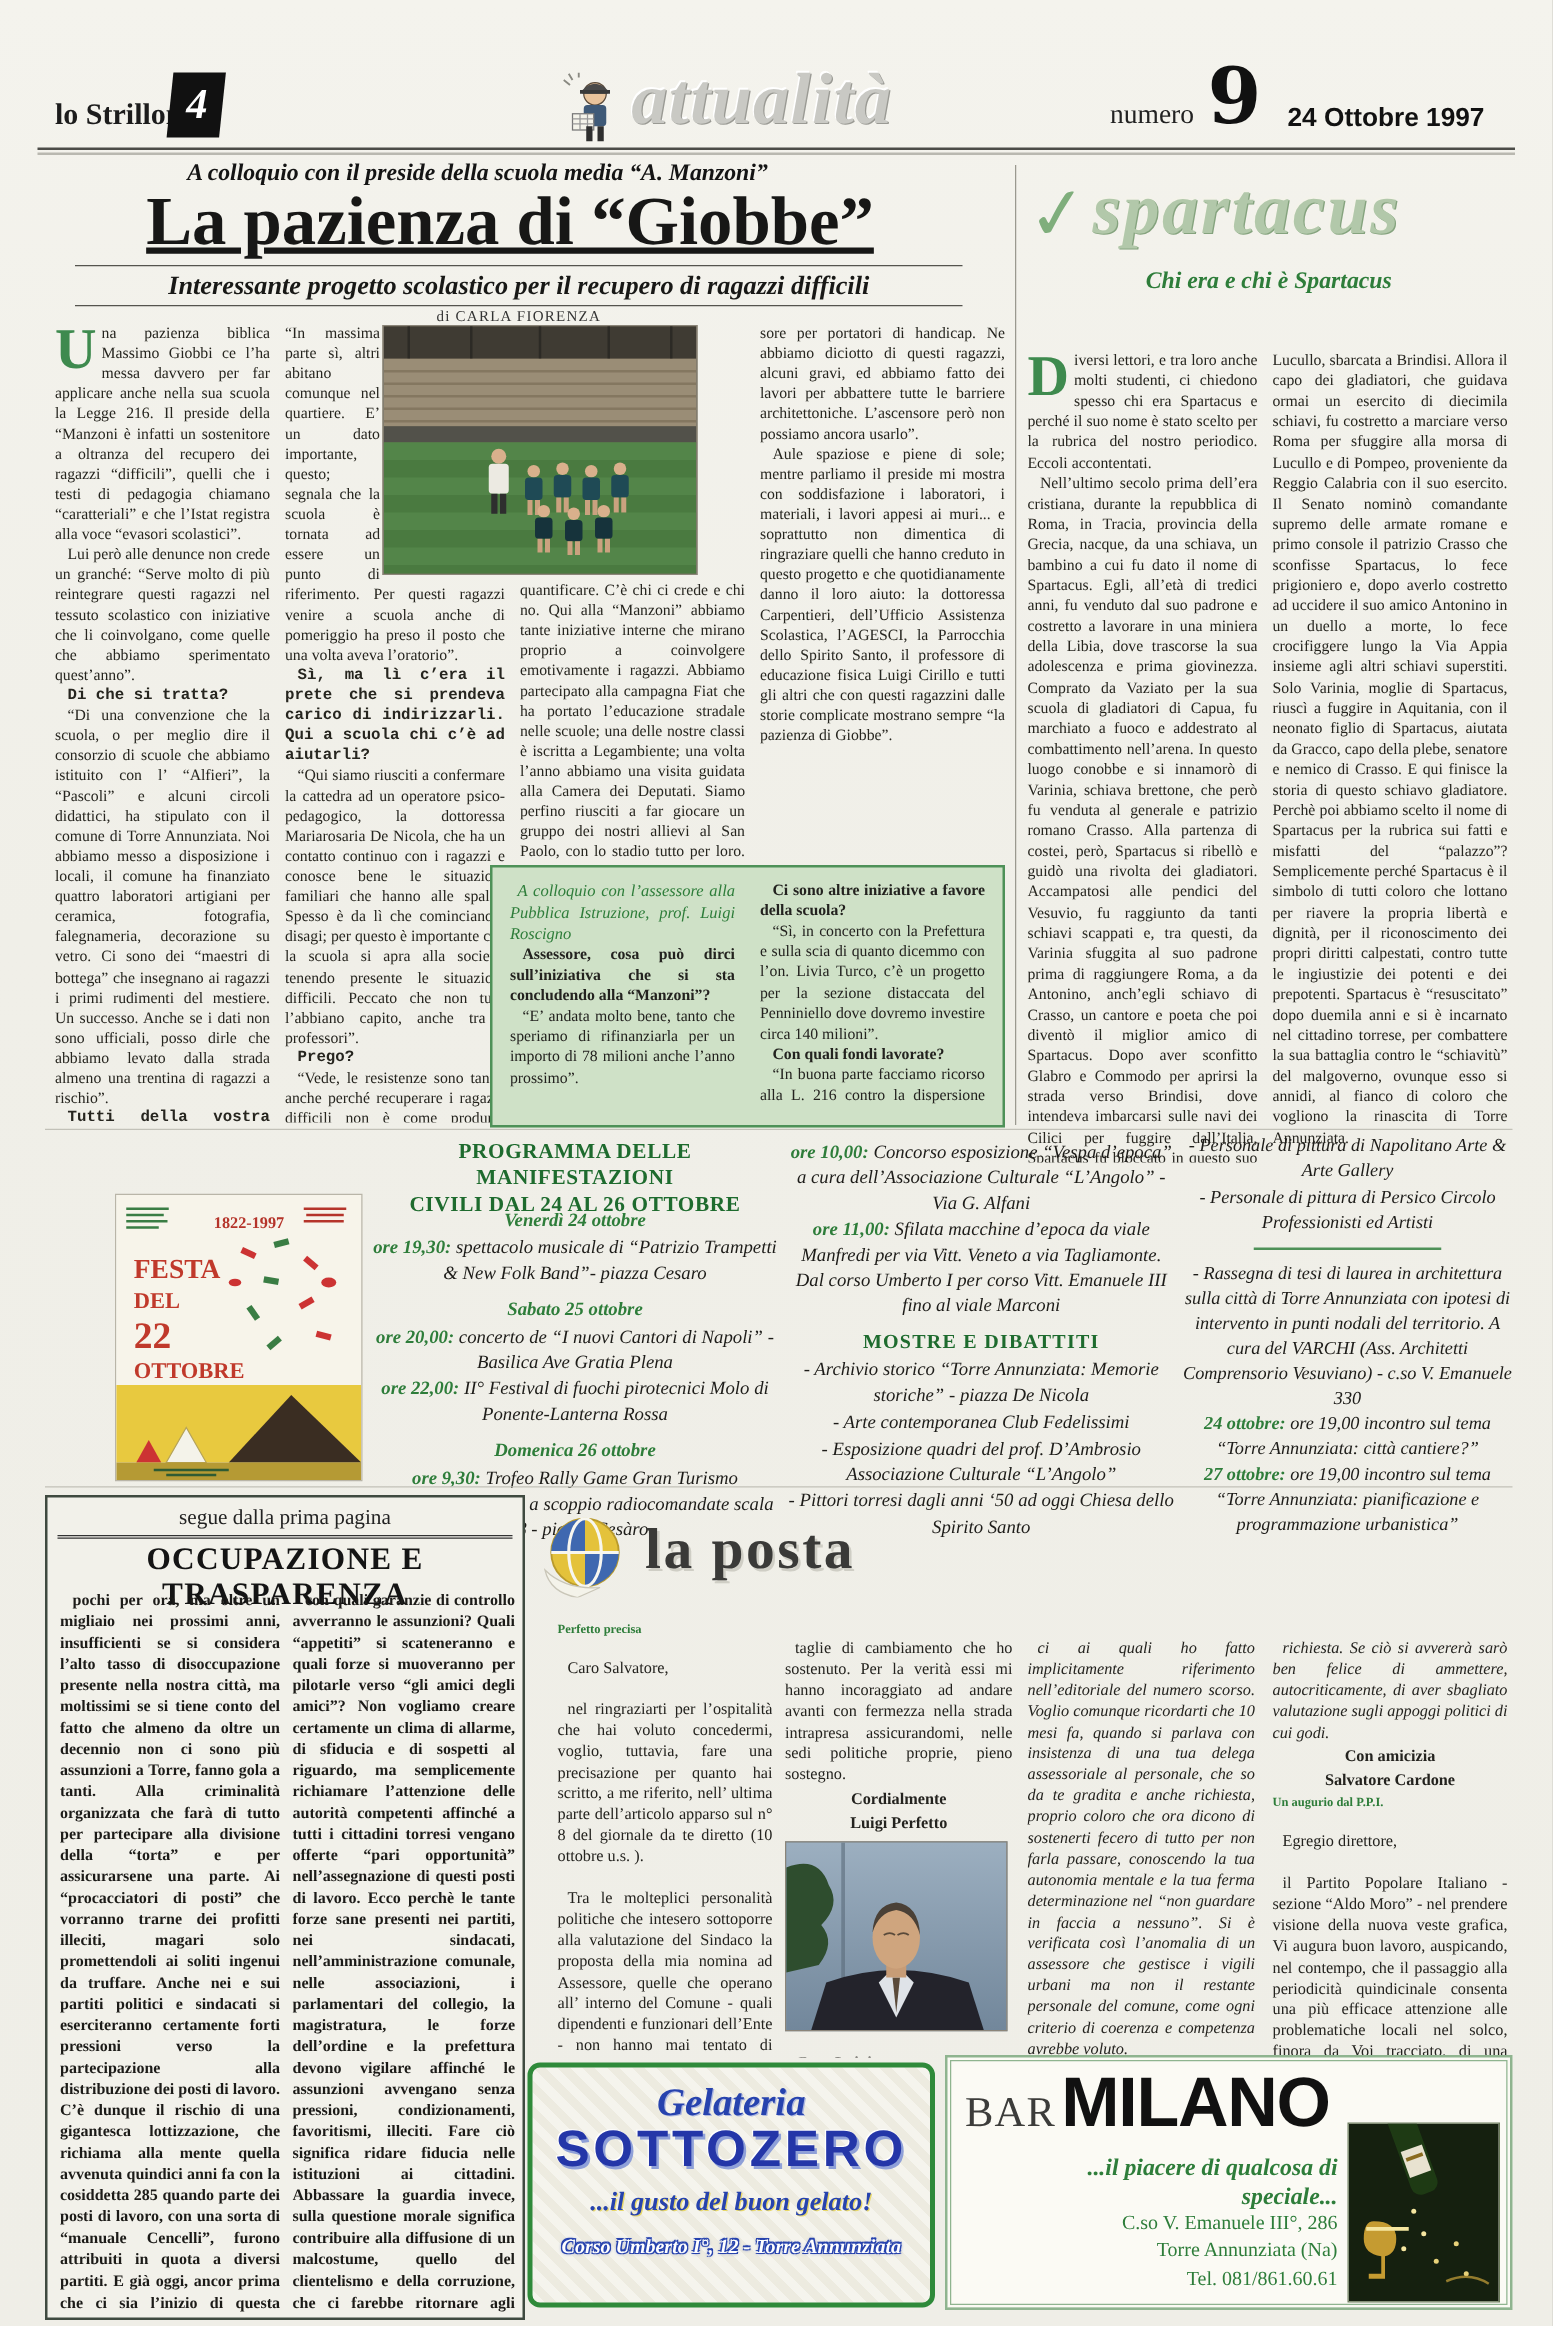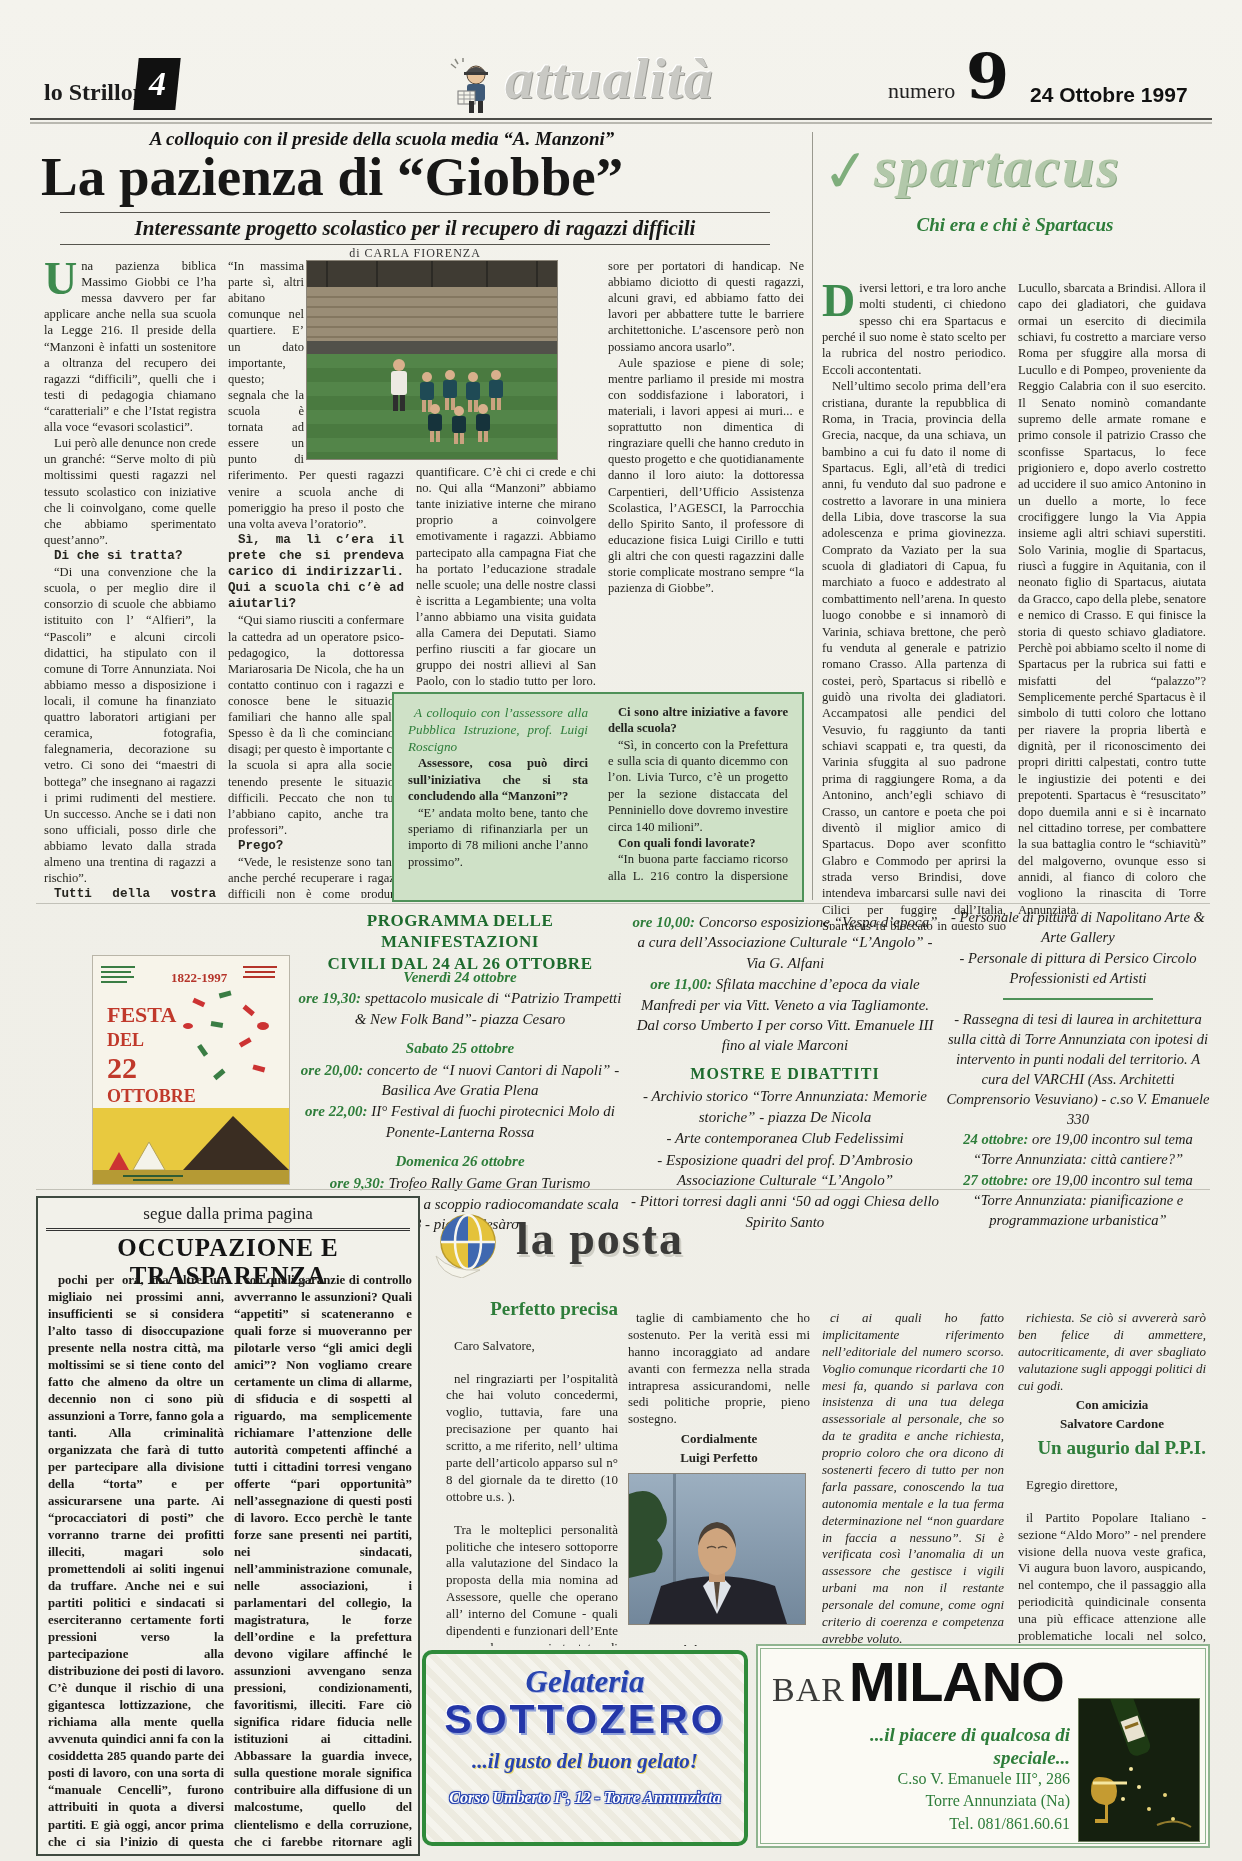--- a/index.html
+++ b/index.html
@@ -18,22 +18,22 @@
                  color:#c9c9c4;text-shadow:1px 1px 0 #9a9a94,-1px -1px 0 #fff;letter-spacing:1px;}
   .issue-label{position:absolute;left:888px;top:80px;font:22px/1 "Liberation Serif",serif;color:#222;}
   .issue-number{position:absolute;left:966px;top:46px;font:bold 62px/1 "DejaVu Serif",serif;color:#111;}
   .issue-date{position:absolute;left:1030px;top:84px;font:bold 21px/1 "Liberation Sans",sans-serif;color:#111;}
   .header-rule{position:absolute;left:30px;top:118px;width:1182px;height:2px;background:#4c4c48;
                box-shadow:0 4px 0 #b9b8b0;}
 
   
   .kicker{position:absolute;left:32px;top:128px;width:700px;text-align:center;
           font:italic bold 19px/1.2 "Liberation Serif",serif;color:#141414;}
-  .headline{position:absolute;left:41px;top:148px;width:770px;text-align:left;
-            font:bold 55px/1.05 "Liberation Serif",serif;color:#171716;}
+  .headline{position:absolute;left:23px;top:148px;width:770px;text-align:center;
+            font:bold 55px/1.05 "Liberation Serif",serif;color:#171716;text-decoration:underline;}
   .h-rule1{position:absolute;left:60px;top:212px;width:710px;height:1px;background:#55544e;}
   .subhead{position:absolute;left:60px;top:216px;width:710px;text-align:center;
            font:italic bold 21px/1.2 "Liberation Serif",serif;color:#181816;}
   .h-rule2{position:absolute;left:60px;top:244px;width:710px;height:1px;background:#55544e;}
   .byline{position:absolute;left:60px;top:247px;width:710px;text-align:center;
           font:12px/1 "Liberation Serif",serif;letter-spacing:1px;color:#333;}
 
   
   .news-col{position:absolute;top:258px;height:640px;overflow:hidden;text-align:justify;
             font:12.6px/1.28 "Liberation Serif",serif;color:#26251f;}
@@ -104,21 +104,21 @@
   .oc-1{left:10px;width:176px;}
   .oc-2{left:196px;width:178px;}
 
   
   .globe-icon{position:absolute;left:432px;top:1212px;}
   .posta-title{position:absolute;left:516px;top:1216px;font:bold 46px/1 "Liberation Serif",serif;
                color:#3a3a38;text-shadow:2px 3px 0 #cfcec5;letter-spacing:2px;}
   .posta-col{position:absolute;top:1294px;height:352px;overflow:hidden;text-align:justify;
              font:13px/1.3 "Liberation Serif",serif;color:#24231f;}
   .posta-col p{margin:16px 0 3px;text-indent:8px;}
-  .posta-col p.head{color:#2e7d3a;font-weight:bold;text-align:right;text-indent:0;font-size:19px;margin:3px 0 5px;}
+  .posta-col p.head{color:#2e7d3a;font-weight:bold;text-align:left;text-indent:0;font-size:10px;margin:3px 0 5px;}
   .posta-col p.it{font-style:italic;}
   .posta-col p.sig{font-weight:bold;text-align:center;text-indent:0;margin:2px 0;}
   .po-1{left:446px;width:172px;}
   .po-2{left:628px;width:182px;}
   .po-3{left:822px;width:182px;font-style:normal;}
   .po-4{left:1018px;width:188px;}
   .luigi-photo{width:178px;height:152px;border:1px solid #8b8579;margin:6px 0 4px;background:#8297a9;}
   .cap1{font:italic bold 13.4px/1.3 "Liberation Serif",serif;margin:0;}
   .cap2{font:italic 13.4px/1.3 "Liberation Serif",serif;margin:0;text-align:justify;}
 
@@ -174,21 +174,21 @@
 
   <div class="kicker" data-name="article-kicker">A colloquio con il preside della scuola media “A. Manzoni”</div>
   <div class="headline" data-name="article-headline">La pazienza di “Giobbe”</div>
   <div class="h-rule1" data-name="headline-rule-top"></div>
   <div class="subhead" data-name="article-subhead">Interessante progetto scolastico per il recupero di ragazzi difficili</div>
   <div class="h-rule2" data-name="headline-rule-bottom"></div>
   <div class="byline" data-name="article-byline">di CARLA FIORENZA</div>
 
   <div class="news-col col-1 dropcap" data-name="article-column-1">
       <p class="first">Una pazienza biblica Massimo Giobbi ce l’ha messa davvero per far applicare anche nella sua scuola la Legge 216. Il preside della “Manzoni è infatti un sostenitore a oltranza del recupero dei ragazzi “difficili”, quelli che i testi di pedagogia chiamano “caratteriali” e che l’Istat registra alla voce “evasori scolastici”.</p>
-      <p>Lui però alle denunce non crede un granché: “Serve molto di più moltissimi questi ragazzi nel tessuto scolastico con iniziative che li coinvolgano, come quelle che abbiamo sperimentato quest’anno”.</p>
+      <p>Lui però alle denunce non crede un granché: “Serve molto di più reintegrare questi ragazzi nel tessuto scolastico con iniziative che li coinvolgano, come quelle che abbiamo sperimentato quest’anno”.</p>
       <p class="q">Di che si tratta?</p>
       <p>“Di una convenzione che la scuola, o per meglio dire il consorzio di scuole che abbiamo istituito con l’ “Alfieri”, la “Pascoli” e alcuni circoli didattici, ha stipulato con il comune di Torre Annunziata. Noi abbiamo messo a disposizione i locali, il comune ha finanziato quattro laboratori artigiani per ceramica, fotografia, falegnameria, decorazione su vetro. Ci sono dei “maestri di bottega” che insegnano ai ragazzi i primi rudimenti del mestiere. Un successo. Anche se i dati non sono ufficiali, posso dirle che abbiamo levato dalla strada almeno una trentina di ragazzi a rischio”.</p>
       <p class="q">Tutti della vostra scuola?</p>
     </div>
   <div class="news-col col-2" data-name="article-column-2">
     <div class="photo-spacer" data-name="photo-spacer"></div>
     <div data-name="article-column-2-text">
         <p class="first">“In massima parte sì, altri abitano comunque nel quartiere. E’ un dato importante, questo; segnala che la scuola è tornata ad essere un punto di riferimento. Per questi ragazzi venire a scuola anche di pomeriggio ha preso il posto che una volta aveva l’oratorio”.</p>
         <p class="q">Sì, ma lì c’era il prete che si prendeva carico di indirizzarli. Qui a scuola chi c’è ad aiutarli?</p>
         <p>“Qui siamo riusciti a confermare la cattedra ad un operatore psico-pedagogico, la dottoressa Mariarosaria De Nicola, che ha un contatto continuo con i ragazzi e conosce bene le situazioni familiari che hanno alle spalle. Spesso è da lì che cominciano i disagi; per questo è importante che la scuola si apra alla società, tenendo presente le situazioni difficili. Peccato che non tutti l’abbiano capito, anche tra i professori”.</p>

